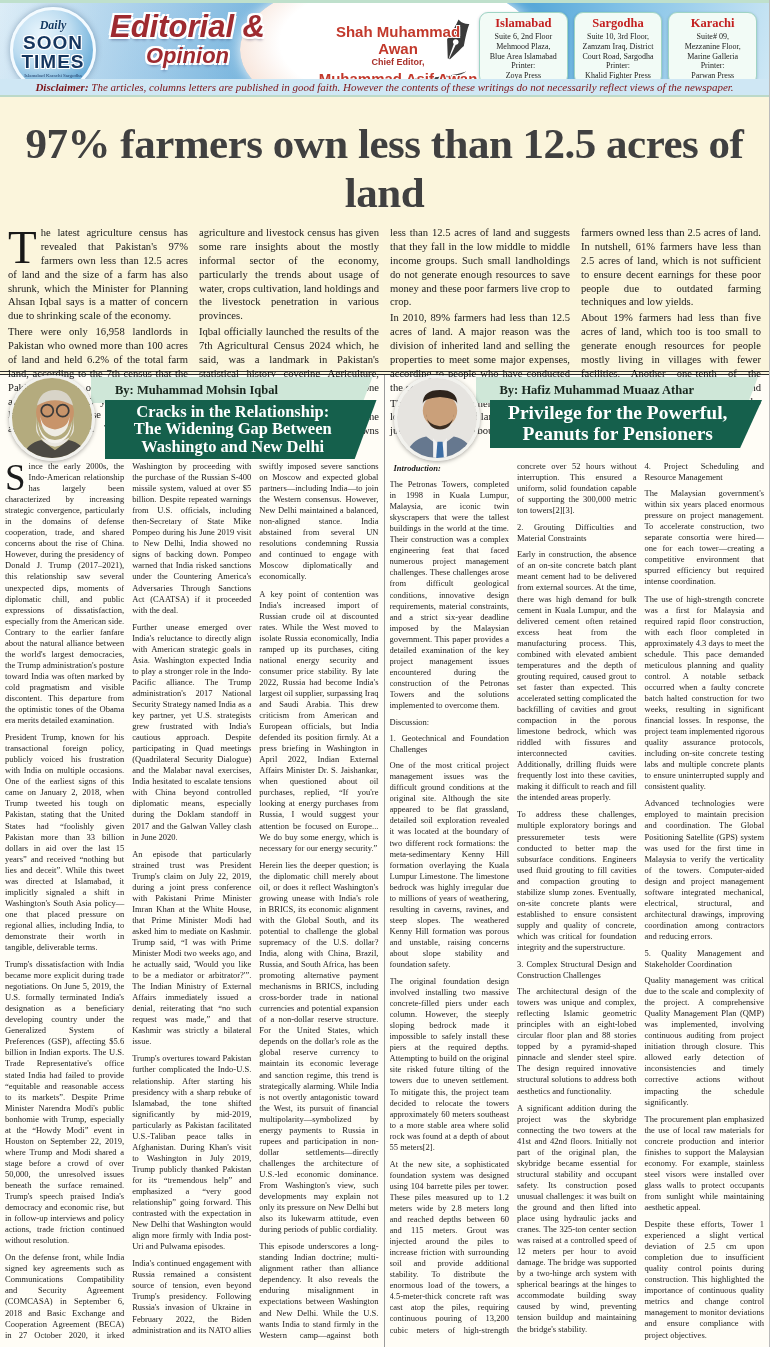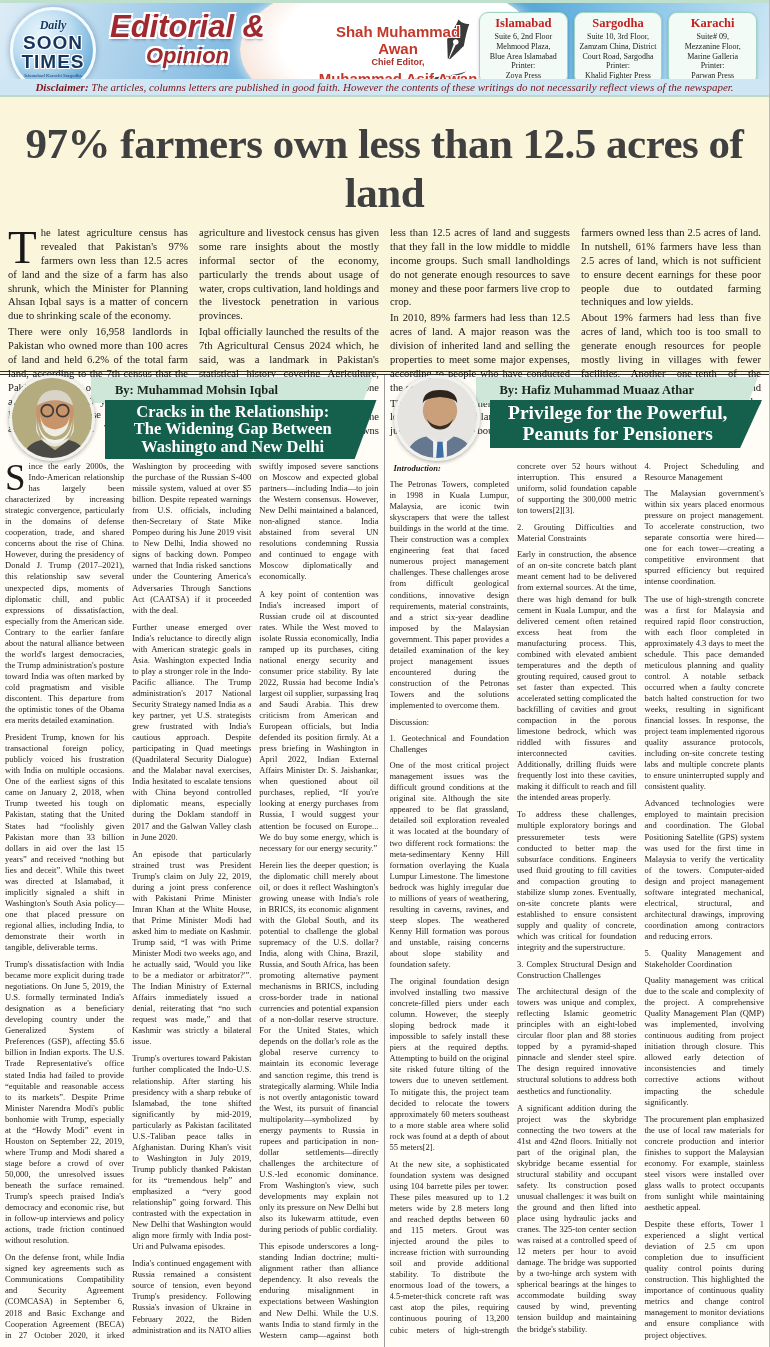--- a/index.html
+++ b/index.html
@@ -102,21 +102,21 @@
             <div>Mehmood Plaza,</div>
             <div>Blue Area Islamabad</div>
             <div>Printer:</div>
             <div>Zoya Press</div>
           </div>
       </div>
       <div class="office-box">
         <div class="city">Sargodha</div>
         <div class="office-lines">
             <div>Suite 10, 3rd Floor,</div>
-            <div>Zamzam China, District</div>
+            <div>Zamzam Iraq, District</div>
             <div>Court Road, Sargodha</div>
             <div>Printer:</div>
             <div>Khalid Fighter Press</div>
           </div>
       </div>
       <div class="office-box">
         <div class="city">Karachi</div>
         <div class="office-lines">
             <div>Suite# 09,</div>
             <div>Mezzanine Floor,</div>

